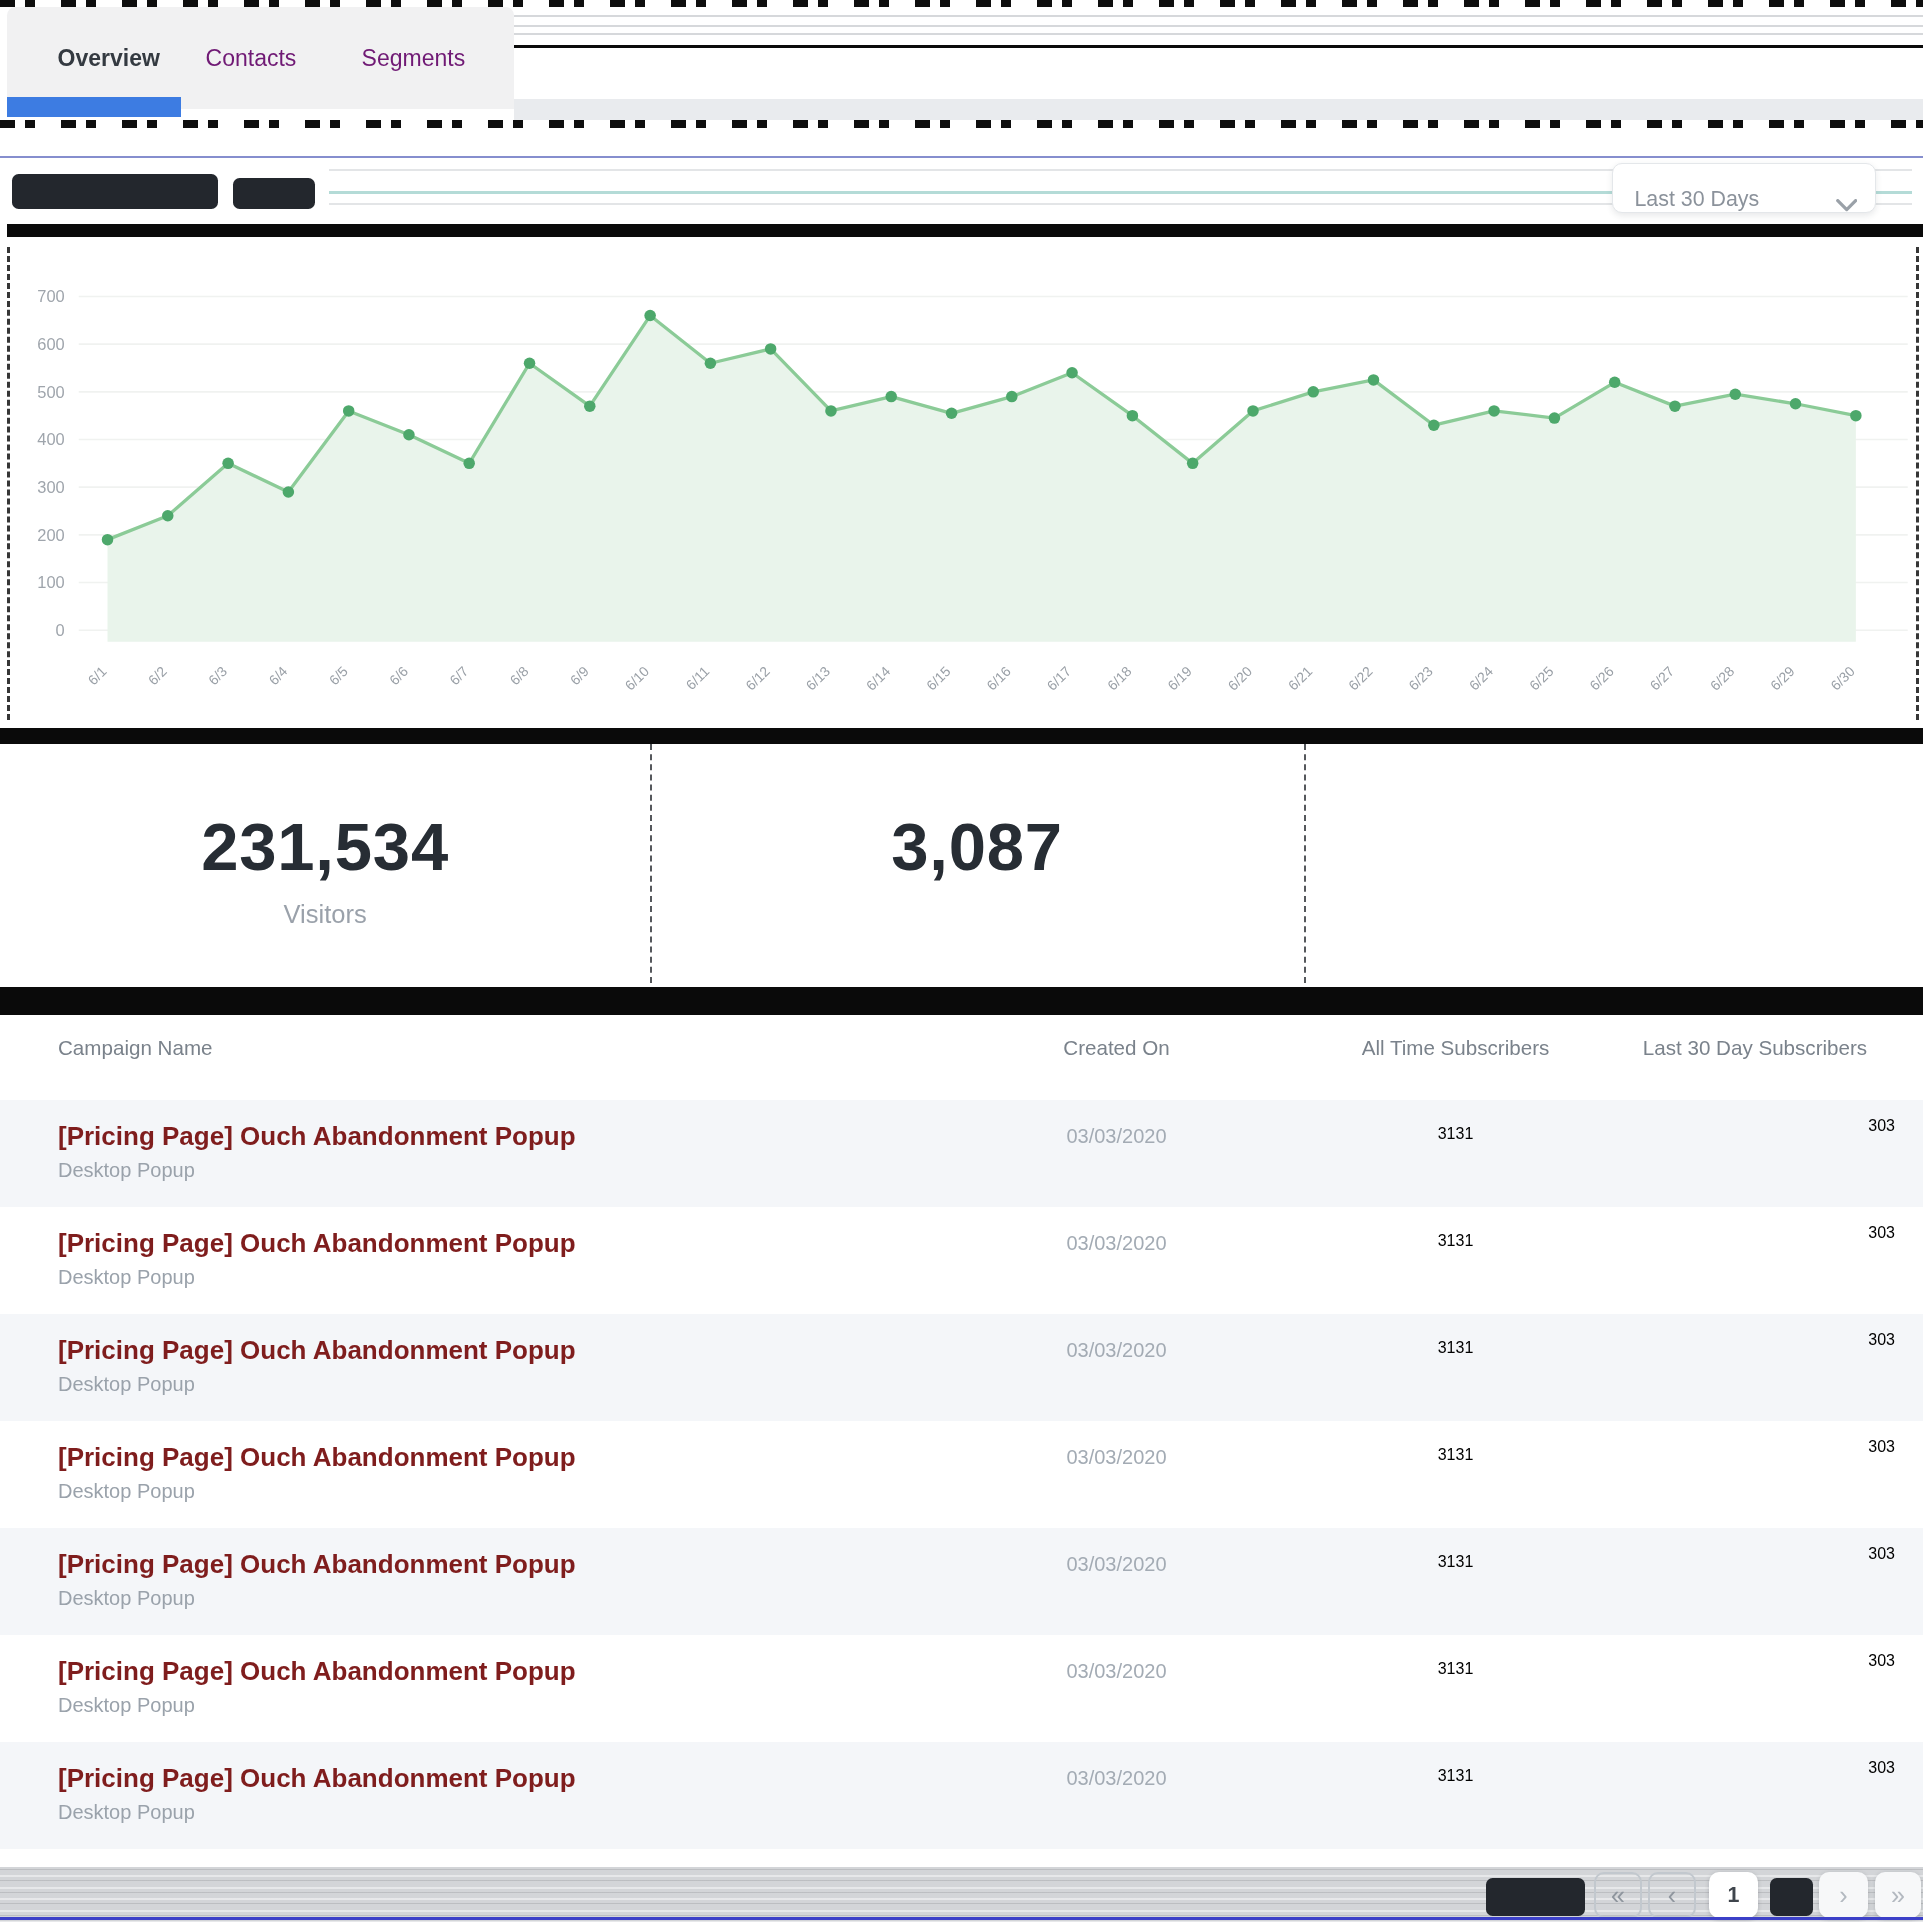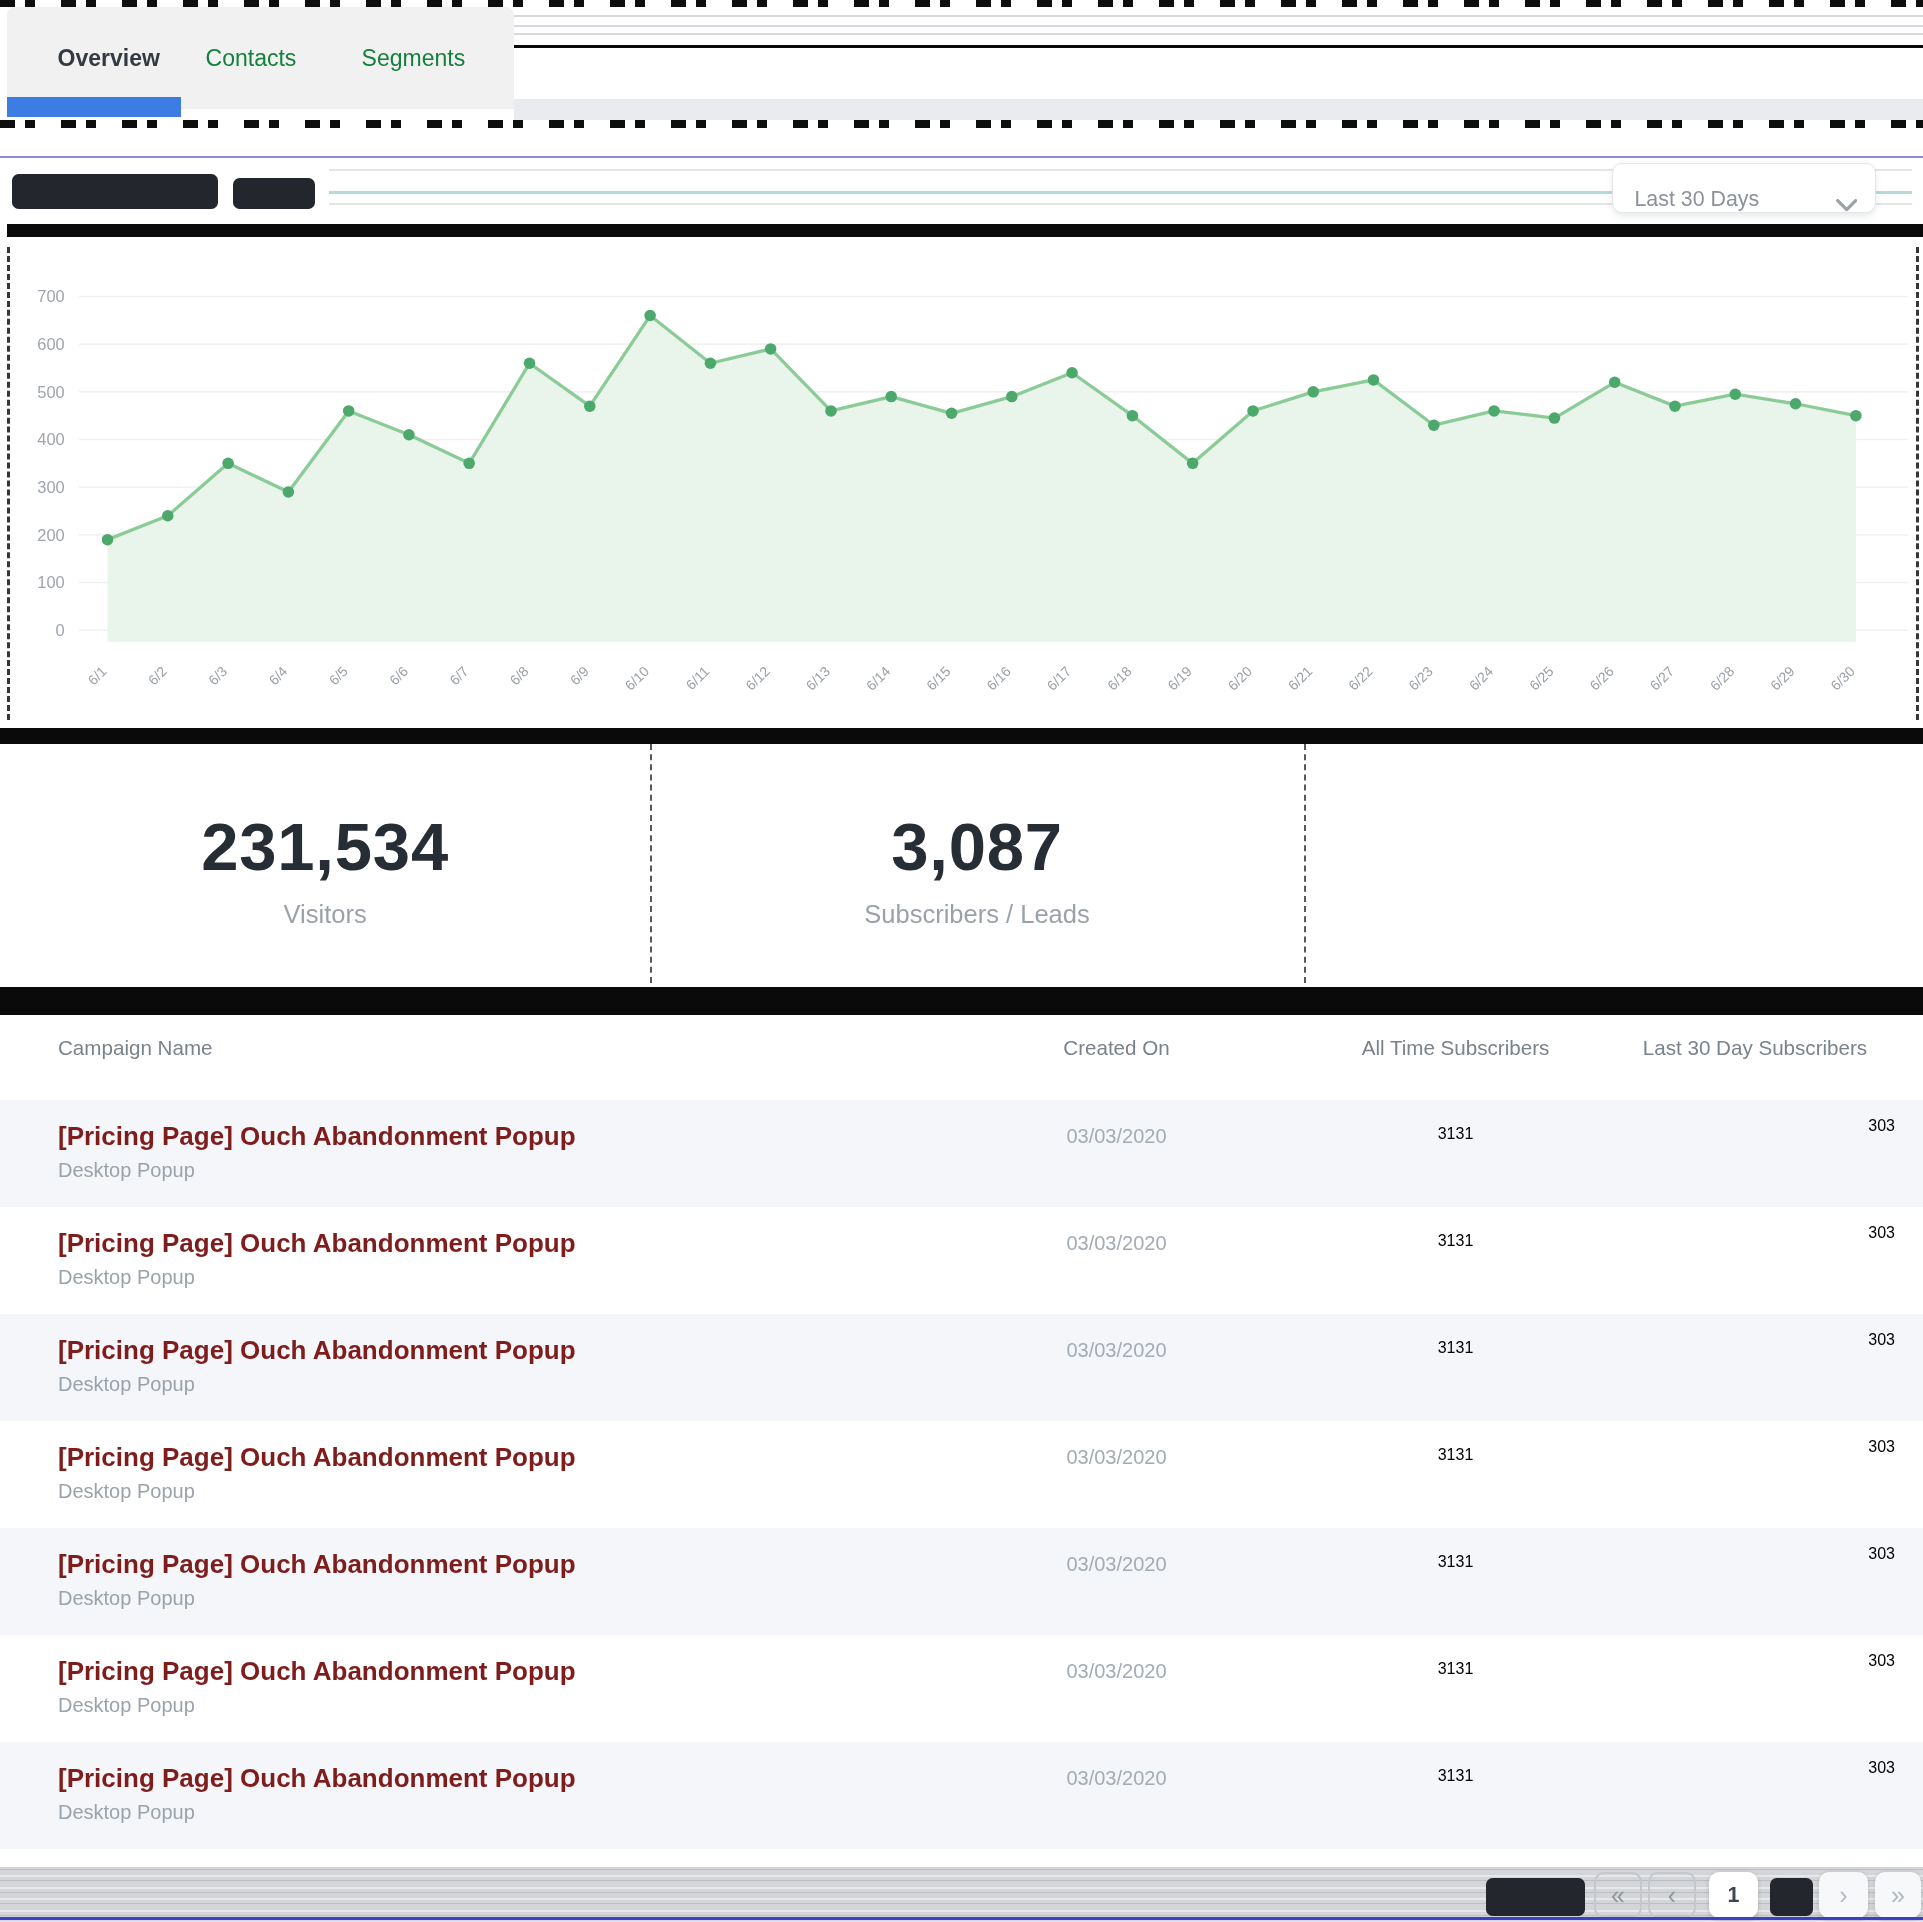--- a/index.html
+++ b/index.html
@@ -9,21 +9,21 @@
 
   
   .dash-strip{background:repeating-linear-gradient(90deg,#0e0e0e 0 15px,transparent 15px 25px,#0e0e0e 25px 35px,transparent 35px 61px);}
   .black-band{background:#0a0a0a;}
   .redact-blob{background:#23272d;border-radius:6.6px;}
   .gray-line{background:#d6d8db;}
   .edge-dash{width:0;border-left:3.3px dashed #141414;opacity:.85;}
 
   
   .tab-card{left:6.6px;top:6.6px;width:507px;height:102px;background:#f1f1f2;border-radius:8.2px 8.2px 0 0;}
-  .tab{position:absolute;top:38px;font-size:23px;color:#15803d;cursor:pointer;}
+  .tab{position:absolute;top:38px;font-size:23px;color:#701a75;cursor:pointer;}
   .tab.active{color:#343a41;font-weight:bold;}
   .tab-underline{left:6.6px;top:97px;width:174px;height:20px;background:#3d7ce2;}
   .gray-band{left:514px;top:99px;width:1410px;height:20.6px;background:#e9ebee;}
 
   
   .chart-panel{left:6.6px;top:156px;width:1911px;height:572px;background:#fff;}
   .panel-topline{left:0;top:156px;width:1924px;height:1.6px;background:#4552b4;opacity:.65;}
   .artifact-teal{left:329px;top:191px;width:1583px;height:2.5px;background:#59b0a6;opacity:.45;}
   .artifact-gray1{left:329px;top:169px;width:1583px;height:1.6px;background:#e3e5e7;}
   .artifact-gray2{left:329px;top:203px;width:1583px;height:1.6px;background:#e3e5e7;}
@@ -184,21 +184,20 @@
 
   <div class="abs black-band" style="left:0;top:728px;width:1924px;height:16.4px;"></div>
 
   <div class="abs stat-card" style="left:6.6px;width:637px;">
     <div class="stat-value">231,534</div>
     <div class="stat-label">Visitors</div>
   </div>
   <div class="abs gutter-dash" style="left:650px;"></div>
   <div class="abs stat-card" style="left:658px;width:638px;">
     <div class="stat-value">3,087</div>
-    <div class="stat-label">Subscribers / Leads</div>
   </div>
   <div class="abs gutter-dash" style="left:1304px;"></div>
 
   <div class="abs black-band" style="left:0;top:987px;width:1924px;height:28px;"></div>
 
   <div class="tbl-header" style="left:58px;">Campaign Name</div>
   <div class="tbl-header" style="left:993px;width:247px;text-align:center;">Created On</div>
   <div class="tbl-header" style="left:1332px;width:247px;text-align:center;">All Time Subscribers</div>
   <div class="tbl-header" style="left:1615px;width:280px;text-align:center;">Last 30 Day Subscribers</div>
 

